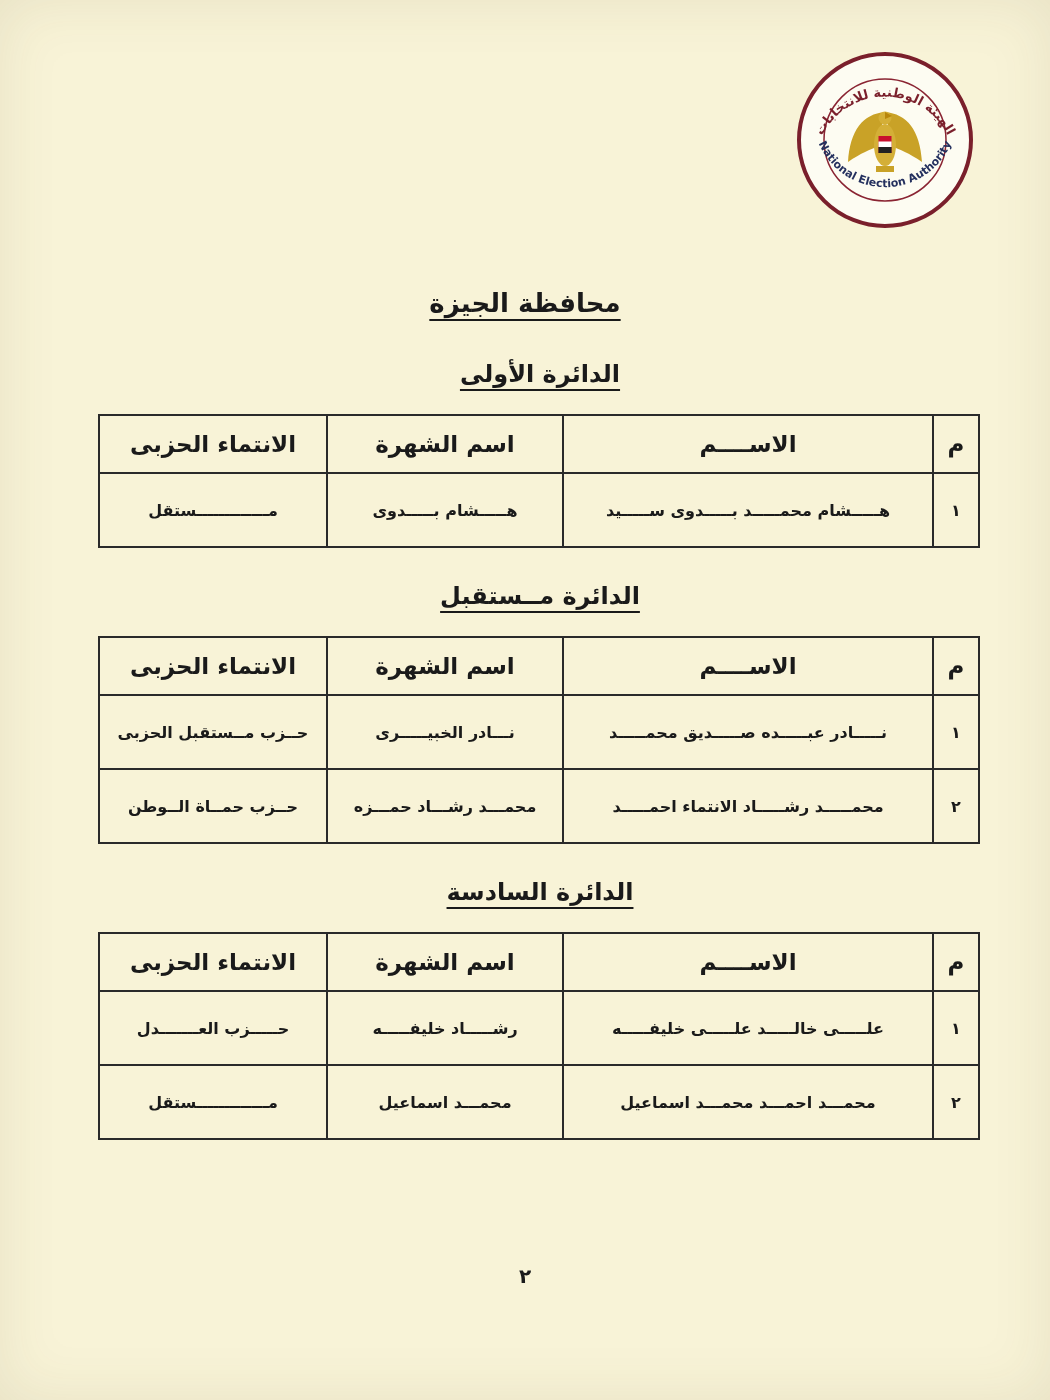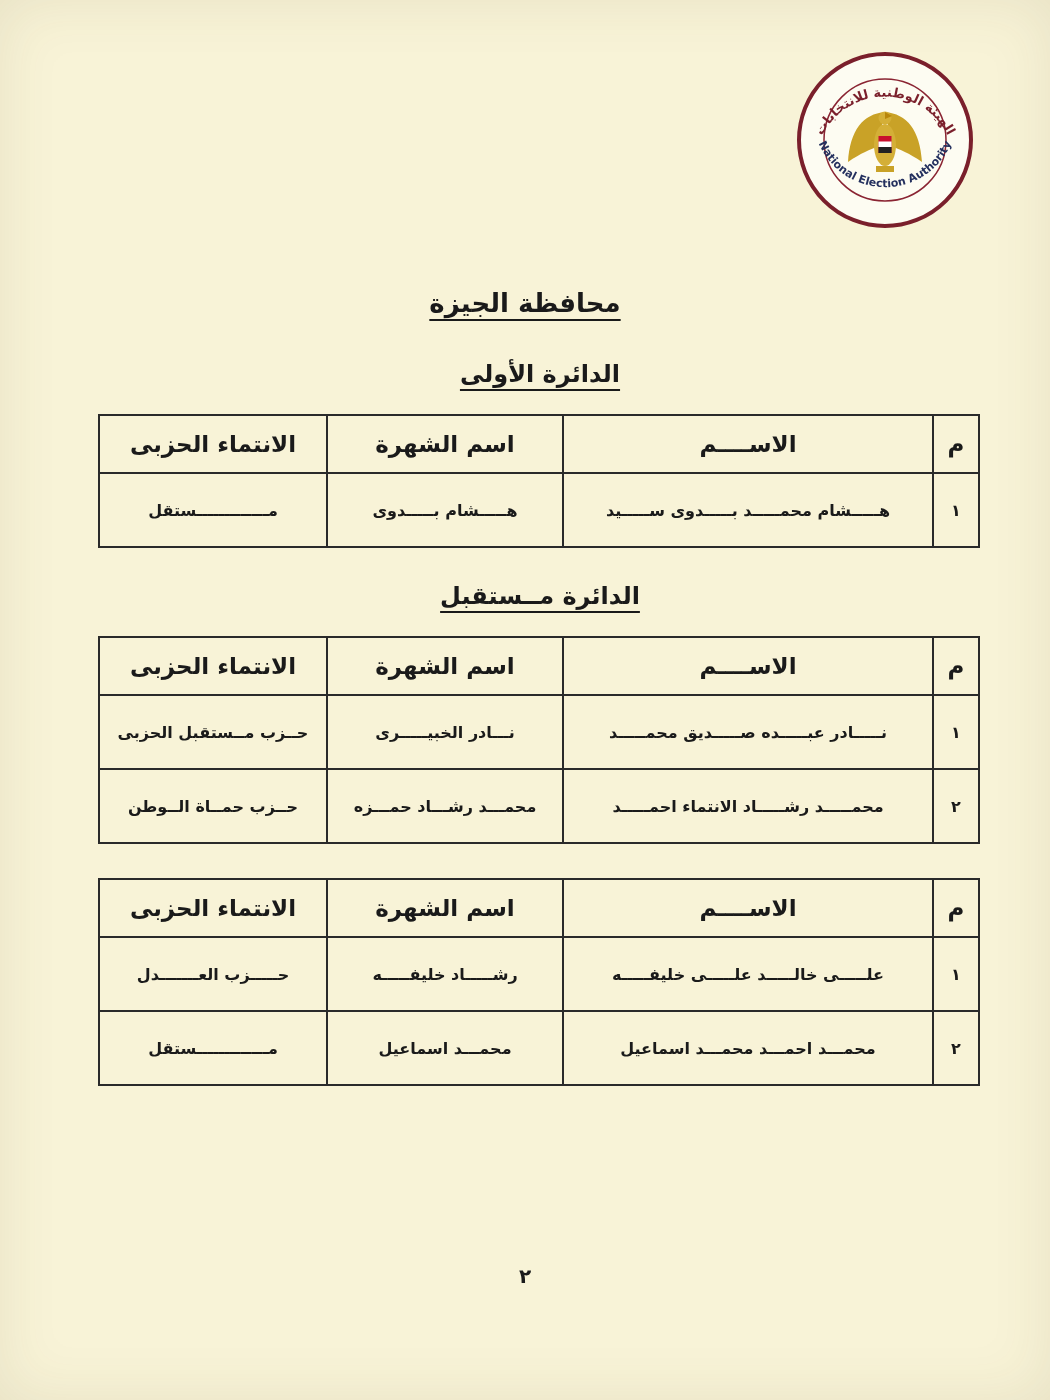--- a/index.html
+++ b/index.html
@@ -169,20 +169,21 @@
           <td>٢</td>
           <td>محمـــــد رشـــــاد الانتماء احمـــــد</td>
           <td>محمـــد رشـــاد حمـــزه</td>
           <td>حــزب حمــاة الــوطن</td>
         </tr>
       </tbody>
         </table>
     </div>
 
     <div class="section">
+      <div class="section-title">الدائرة السادسة</div>
       <table class="cand-table">
         <colgroup>
             <col class="c-num">
             <col class="c-name">
             <col class="c-nick">
             <col class="c-party">
           </colgroup>
         <tbody>
             <tr>
           <th>م</th>

